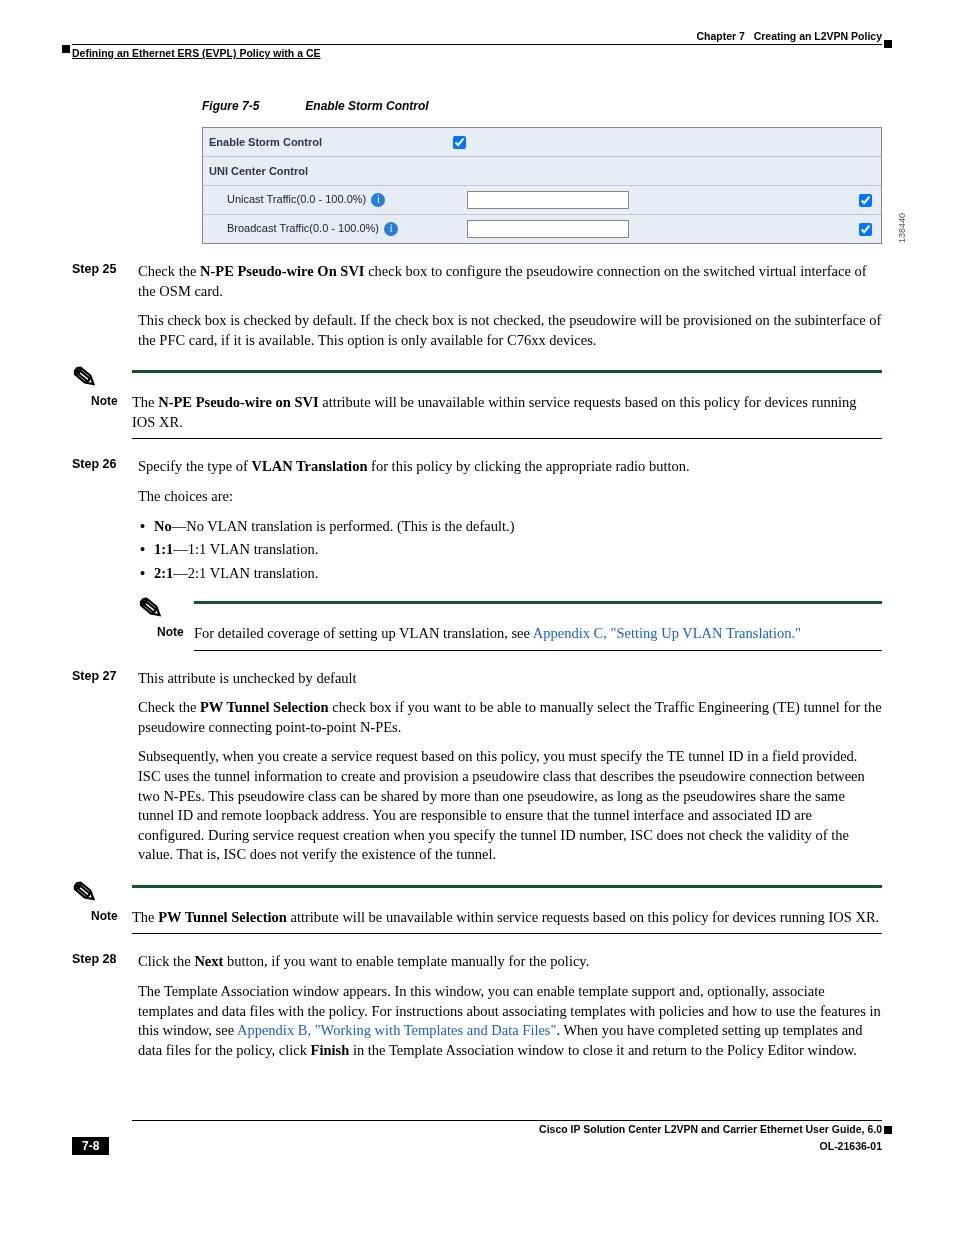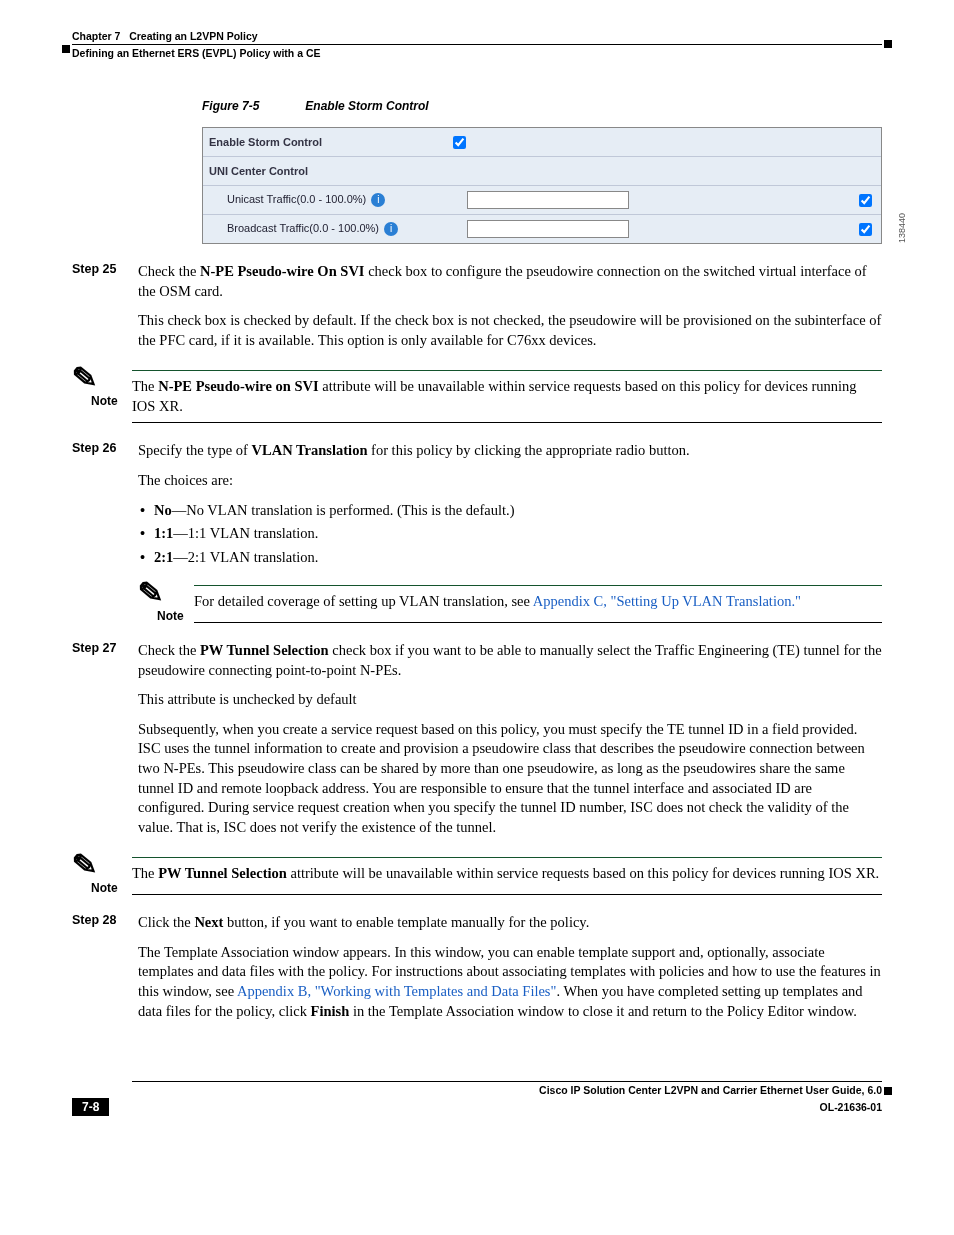--- a/index.html
+++ b/index.html
@@ -10,21 +10,21 @@
     color: #000;
     background: #fff;
     width: 954px;
   }
   .page {
     padding: 30px 72px 30px 72px;
     box-sizing: border-box;
   }
   .header-row {
     display: flex;
-    justify-content: flex-start;
+    justify-content: flex-end;
     font-family: Arial, Helvetica, sans-serif;
     font-size: 10.5px;
     border-bottom: 1px solid #000;
     padding-bottom: 2px;
     margin-bottom: 2px;
   }
   .header-row .chap {
     font-weight: bold;
   }
   .header-marker-right {
@@ -34,20 +34,21 @@
     content: "";
     position: absolute;
     right: -10px;
     top: 10px;
     width: 8px;
     height: 8px;
     background: #000;
   }
   .header-marker-left {
     position: relative;
+    text-decoration: underline;
   }
   .header-marker-left::before {
     content: "";
     position: absolute;
     left: -10px;
     top: -2px;
     width: 8px;
     height: 8px;
     background: #000;
   }
@@ -153,22 +154,22 @@
   }
   .note-block.indent1 { margin-left: 0; }
   .note-block.indent2 { margin-left: 66px; }
   .note-icon-col {
     flex: 0 0 60px;
     text-align: left;
   }
   .note-icon-col.small { flex: 0 0 56px; }
   .note-body {
     flex: 1;
-    border-top: 1px solid #14532d;
-    padding-top: 6px;
+    border-top: 3px solid #14532d;
+    padding-top: 20px;
     line-height: 1.35;
   }
   .note-body.bb { border-bottom: 1px solid #000; padding-bottom:6px;}
   .pencil {
     font-size: 30px;
     line-height: 0.5;
     transform: rotate(-5deg);
     display: inline-block;
     font-weight: bold;
   }
@@ -302,22 +303,22 @@
     </div>
     <div class="note-body bb">
       <span>For detailed coverage of setting up VLAN translation, see </span><a class="link" href="#">Appendix C, "Setting Up VLAN Translation."</a>
     </div>
   </div>
 
   <div class="step-block">
     <div class="step-row">
       <div class="step-label">Step 27</div>
       <div class="step-body">
+        <p>This attribute is unchecked by default</p>
         <p><span>Check the </span><span class="b">PW Tunnel Selection</span><span> check box if you want to be able to manually select the Traffic Engineering (TE) tunnel for the pseudowire connecting point-to-point N-PEs.</span></p>
-        <p>This attribute is unchecked by default</p>
         <p>Subsequently, when you create a service request based on this policy, you must specify the TE tunnel ID in a field provided. ISC uses the tunnel information to create and provision a pseudowire class that describes the pseudowire connection between two N-PEs. This pseudowire class can be shared by more than one pseudowire, as long as the pseudowires share the same tunnel ID and remote loopback address. You are responsible to ensure that the tunnel interface and associated ID are configured. During service request creation when you specify the tunnel ID number, ISC does not check the validity of the value. That is, ISC does not verify the existence of the tunnel.</p>
       </div>
     </div>
   </div>
 
   <div class="note-block indent1">
     <div class="note-icon-col">
       <span class="pencil">✎</span>
       <span class="note-label">Note</span>
     </div>

